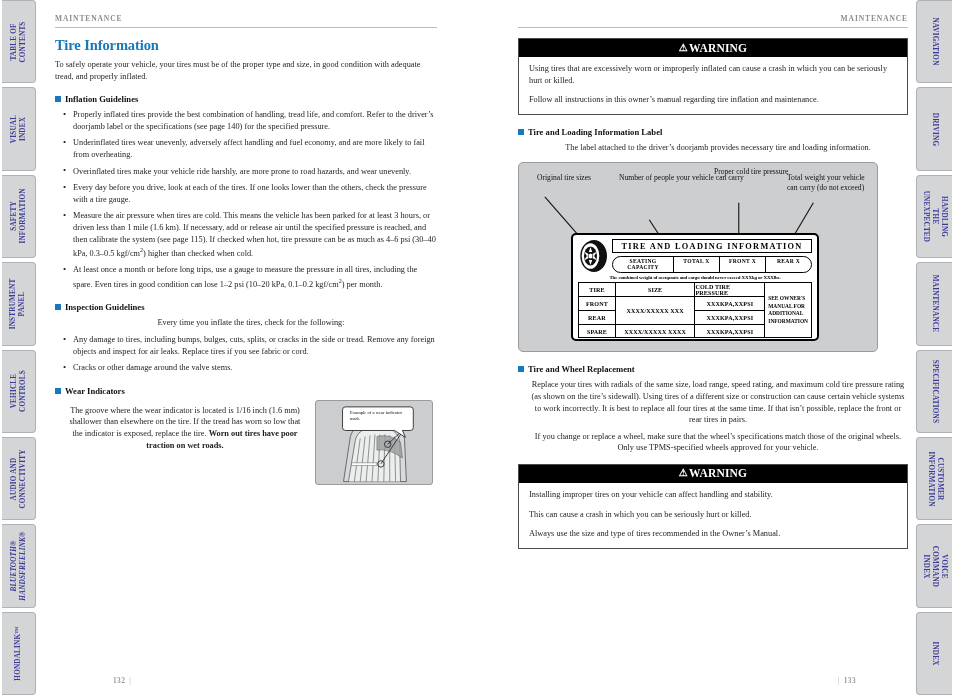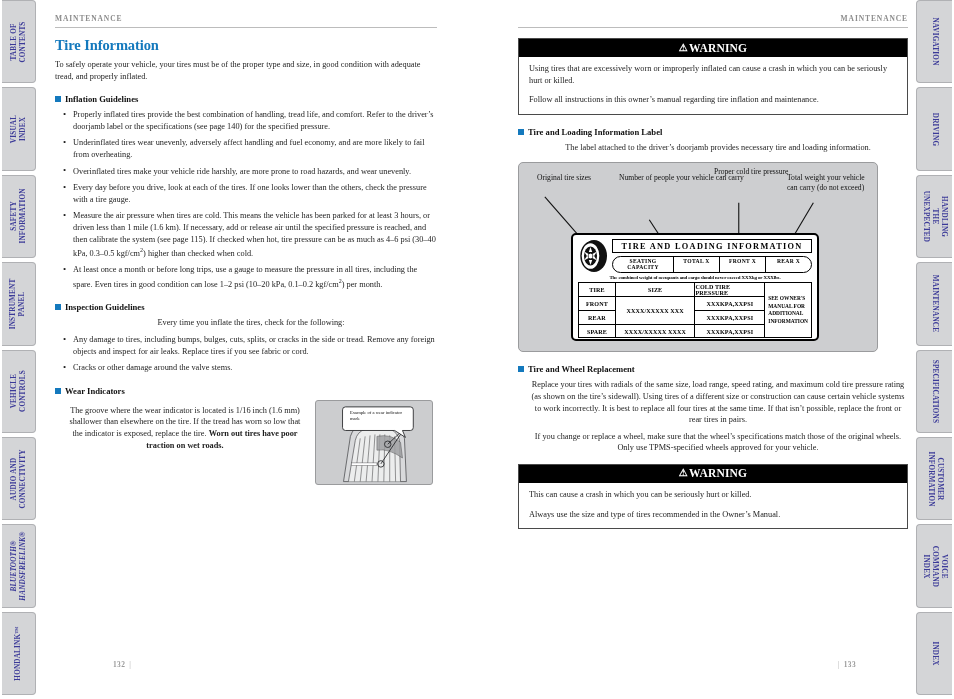--- a/index.html
+++ b/index.html
@@ -212,21 +212,21 @@
   .c-press{ width: 72px; }
   .c-note { flex: 1; padding: 3px 3px; font-size: 5.4px; font-weight: bold;
             line-height: 7.6px; display: flex; align-items: center; }
   .h25 { height: 14px; }
   .h14 { height: 14px; }
   .merge { height: 28px; }
   svg.lines { position: absolute; inset: 0; z-index: 2; }
 
   
   .foot {
-    position: absolute; bottom: 30px;
+    position: absolute; bottom: 14px;
     font-size: 7.4px; color: #9a9a9a; font-weight: bold;
     letter-spacing: 0.4px;
     display: flex; gap: 4px; align-items: center;
   }
   .foot-left  { left: 58px; }
   .foot-right { right: 52px; }
   .foot .bar { color: #c3c3c3; }
 </style>
 </head>
 <body>
@@ -470,20 +470,21 @@
     </h2>
     <p class="body indent">Replace your tires with radials of the same size, load range, speed rating, and maximum cold tire pressure rating (as shown on the tire’s sidewall). Using tires of a different size or construction can cause certain vehicle systems to work incorrectly. It is best to replace all four tires at the same time. If that isn’t possible, replace the front or rear tires in pairs.</p>
     <p class="body indent">If you change or replace a wheel, make sure that the wheel’s specifications match those of the original wheels. Only use TPMS-specified wheels approved for your vehicle.</p>
 
     <div class="warn">
       <div class="warn-bar">
         <span class="warn-tri">⚠</span>
         <span>WARNING</span>
       </div>
       <div class="warn-body">
+        <p>Installing improper tires on your vehicle can affect handling and stability.</p>
         <p>This can cause a crash in which you can be seriously hurt or killed.</p>
         <p>Always use the size and type of tires recommended in the Owner’s Manual.</p>
       </div>
     </div>
 
     <div class="foot foot-right">
       <span class="bar">|</span>
       <span>133</span>
     </div>
   </div>

